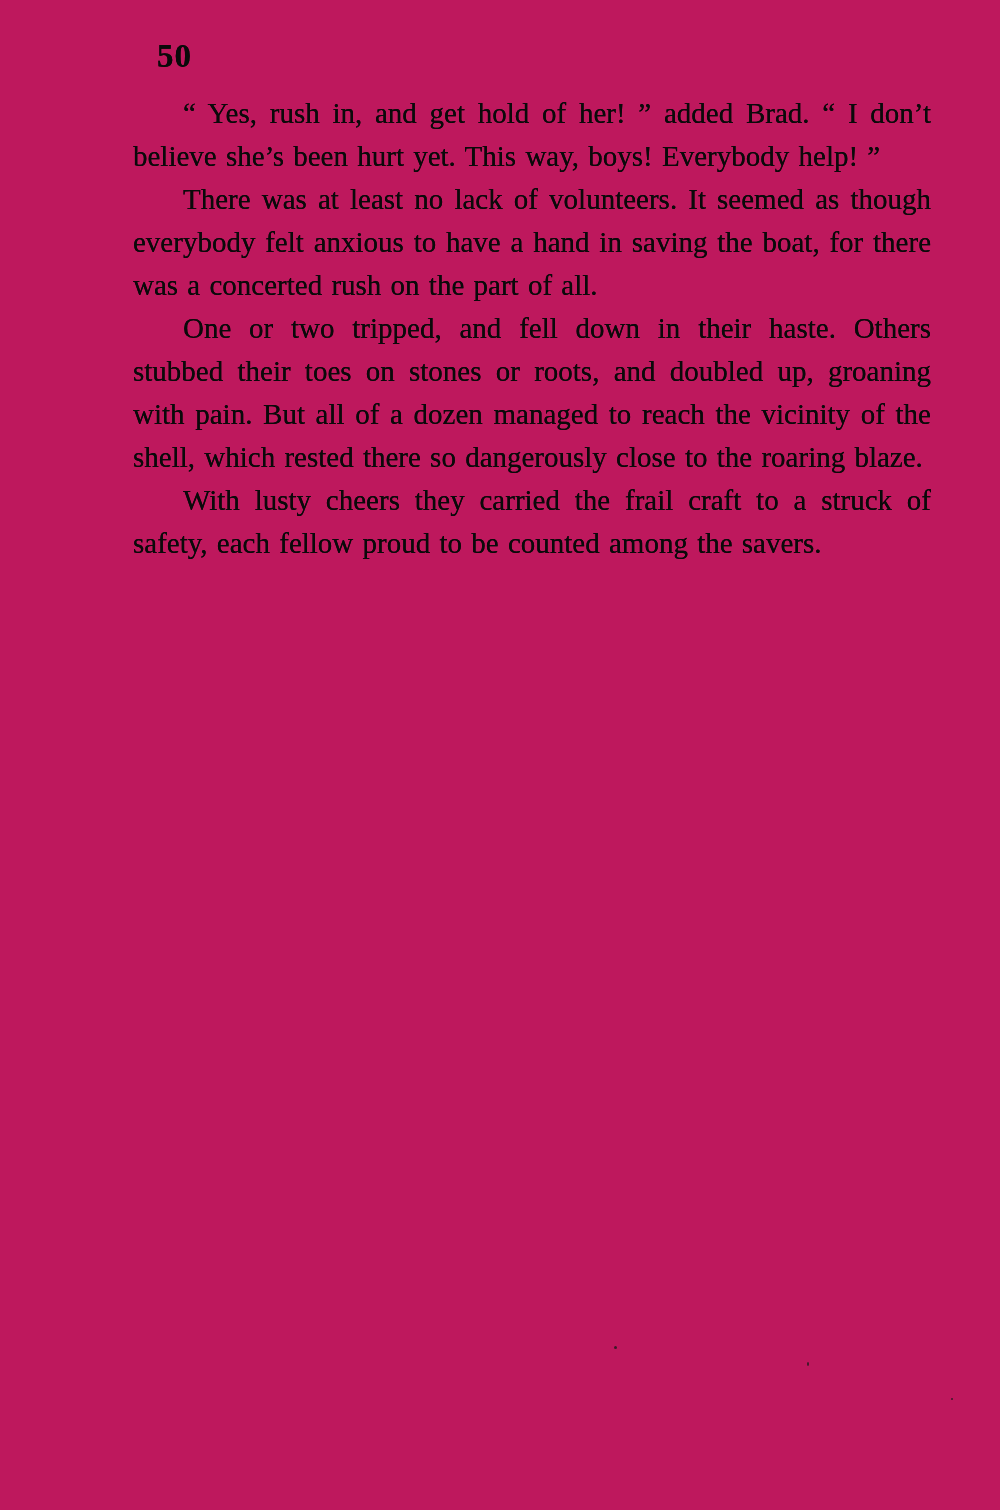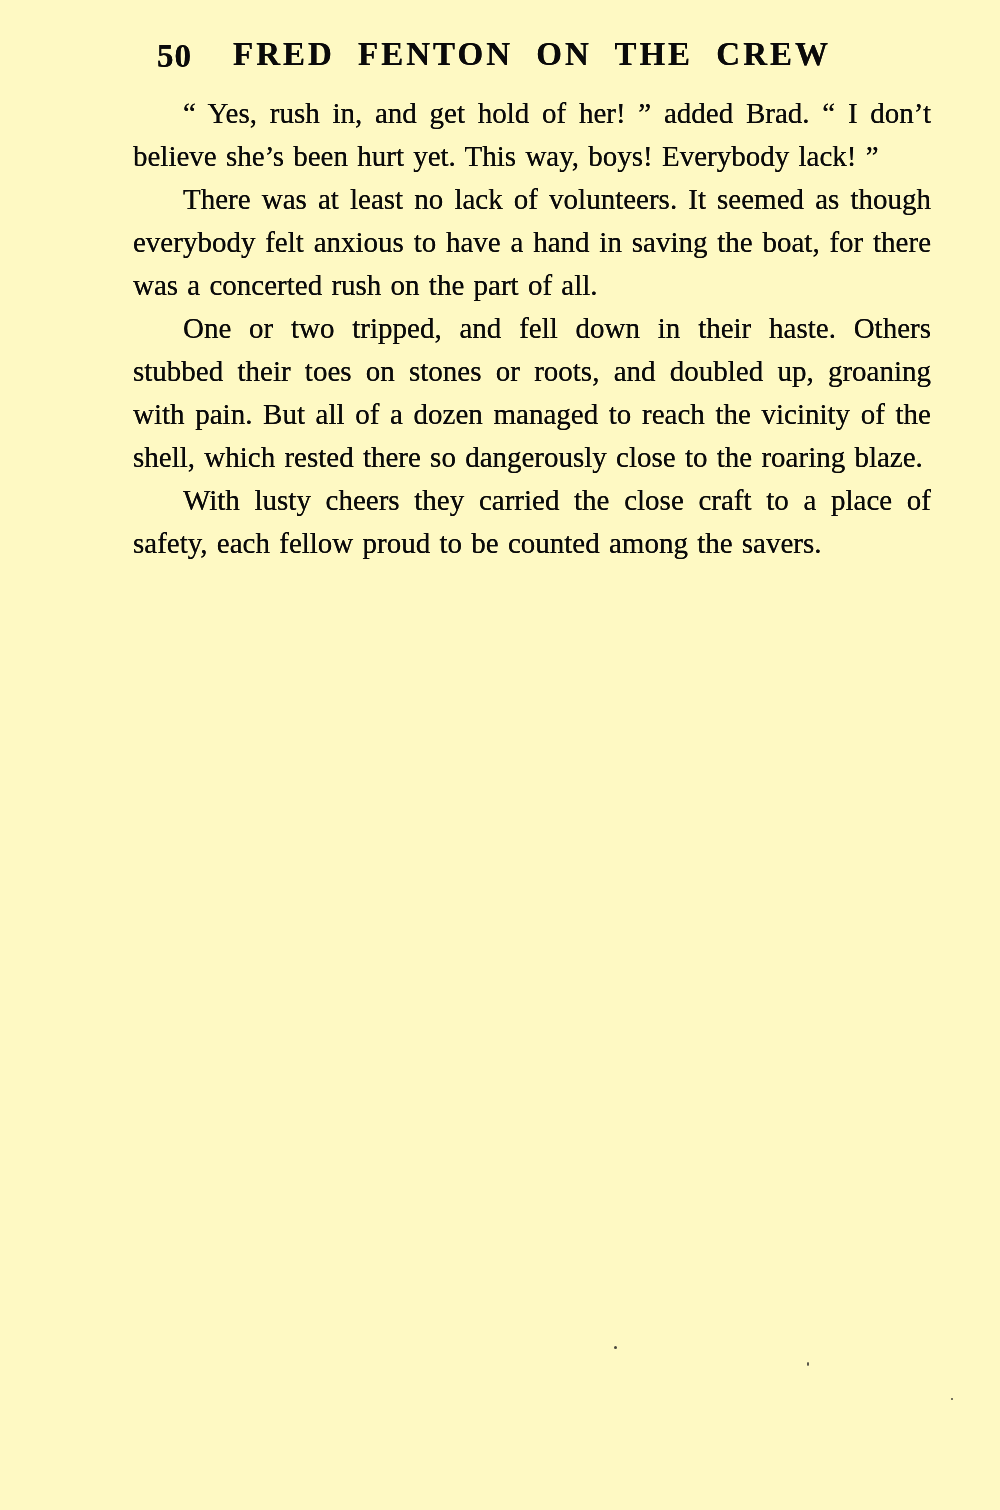--- a/index.html
+++ b/index.html
@@ -4,21 +4,21 @@
 <style>
   html, body {
     margin: 0;
     padding: 0;
     background: #ffffff;
   }
   .page {
     position: relative;
     width: 1000px;
     height: 1510px;
-    background: #fef9c3;
+    background: #be185d;
     overflow: hidden;
     font-family: "Liberation Serif", "DejaVu Serif", serif;
     color: #0a0a0a;
   }
   
   .running-head {
     position: absolute;
     top: 36px;
     left: 133px;
     width: 798px;
@@ -73,27 +73,26 @@
   .sp2 { left: 807px; top: 1362px; width: 2px; height: 4px; }
   .sp3 { left: 951px; top: 1398px; width: 2px; height: 2px; }
 </style>
 </head>
 <body>
 
 <div class="page">
 
   <header class="running-head">
     <span class="page-number">50</span>
-    <span class="running-title">FRED FENTON ON THE CREW</span>
   </header>
 
   <main class="text-block">
-    <p>“ Yes, rush in, and get hold of her! ” added Brad.  “ I don’t believe she’s been hurt yet.  This way, boys!  Everybody lack! ”</p>
+    <p>“ Yes, rush in, and get hold of her! ” added Brad.  “ I don’t believe she’s been hurt yet.  This way, boys!  Everybody help! ”</p>
     <p>There was at least no lack of volunteers.  It seemed as though everybody felt anxious to have a hand in saving the boat, for there was a concerted rush on the part of all.</p>
     <p>One or two tripped, and fell down in their haste.  Others stubbed their toes on stones or roots, and doubled up, groaning with pain.  But all of a dozen managed to reach the vicinity of the shell, which rested there so dangerously close to the roaring blaze.</p>
-    <p>With lusty cheers they carried the close craft to a place of safety, each fellow proud to be counted among the savers.</p>
+    <p>With lusty cheers they carried the frail craft to a struck of safety, each fellow proud to be counted among the savers.</p>
   </main>
 
   <span class="speckle sp1"></span>
   <span class="speckle sp2"></span>
   <span class="speckle sp3"></span>
 
 </div>
 
 </body></html>

